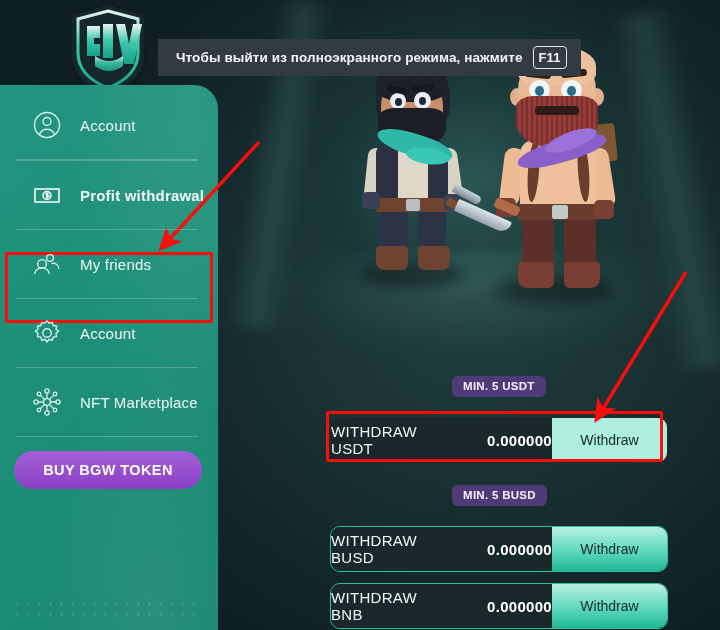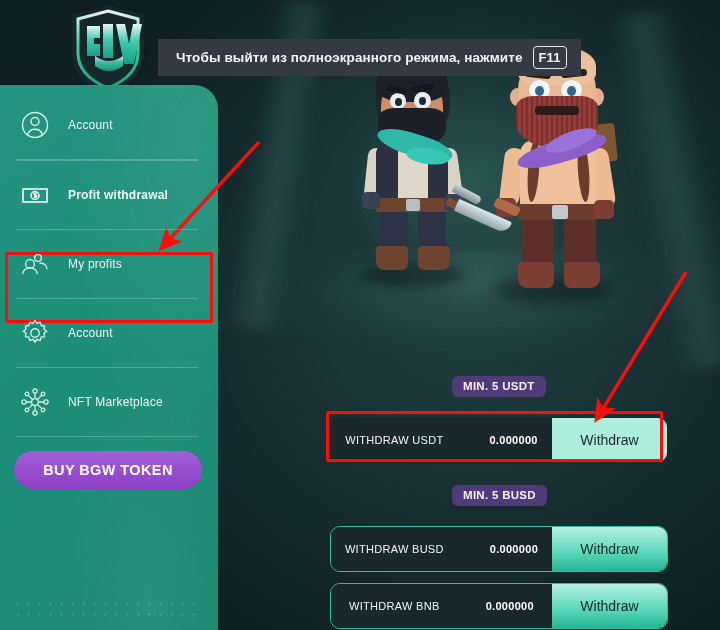--- a/index.html
+++ b/index.html
@@ -138,22 +138,22 @@
   }
   .sidebar::after {
     content: ""; position: absolute; inset: 0; pointer-events: none;
     background:
       radial-gradient(ellipse 200px 520px at 190px 60px, rgba(255,255,255,.07) 0%, rgba(255,255,255,0) 62%),
       radial-gradient(ellipse 180px 420px at 150px 520px, rgba(255,255,255,.06) 0%, rgba(255,255,255,0) 60%);
   }
   .nav { position: relative; z-index: 2; padding-top: 6px; }
   .nav-item {
     display: flex; align-items: center; gap: 16px;
-    height: 68px; padding-left: 18px;
-    color: #eef8f5; font-size: 12px; letter-spacing: .2px;
+    height: 68px; padding-left: 30px;
+    color: #eef8f5; font-size: 15px; letter-spacing: .2px;
     cursor: pointer;
   }
   .nav-item .ico { width: 34px; height: 34px; flex: none; display: flex; align-items: center; justify-content: center; }
   .nav-item.active { font-weight: 700; }
   .nav-sep { height: 1px; margin: 0 20px 0 16px; background: rgba(255,255,255,.22); }
   .token-wrap { position: relative; z-index: 2; padding: 14px 16px 0 14px; }
   .token-btn {
     width: 188px; height: 38px;
     background: linear-gradient(180deg, #a260d8 0%, #8d3fc6 100%);
     border: none; border-radius: 19px;
@@ -178,23 +178,23 @@
     margin-left: 122px; margin-bottom: 20px;
   }
   .wbar {
     position: relative; display: flex; align-items: stretch;
     height: 46px; width: 338px;
     border-radius: 10px; overflow: hidden;
     background: #182a2c;
     border: 1.5px solid #2fbfa0;
   }
   .wlabel {
-    flex: 1; display: flex; align-items: center; justify-content: center;
+    flex: 1; display: flex; align-items: center; 
     background: #18282b; color: #f0f6f7;
-    font-size: 11px; letter-spacing: .3px; gap: 40px;
+    font-size: 15px; letter-spacing: .3px; gap: 40px;
   }
   .wlabel b { font-weight: 700; margin-left: 6px; color: #ffffff; }
   .wbtn {
     width: 115px; flex: none;
     display: flex; align-items: center; justify-content: center;
     color: #14282a; font-size: 14px;
     font-family: "Liberation Sans", sans-serif;
     border: none; cursor: pointer;
     background: linear-gradient(180deg, #b7f0e2 0%, #5fd9bd 55%, #21b694 100%);
   }
@@ -343,21 +343,21 @@
 
       <div class="nav-item">
         <span class="ico">
           <svg width="30" height="30" viewBox="0 0 30 30" fill="none" stroke="#d9eee8" stroke-width="1.4">
             <circle cx="18" cy="9" r="3.4"></circle>
               <circle cx="10" cy="15" r="4.4"></circle>
             <path d="M2.5 25a7.6 7.6 0 0 1 15 0"></path>
               <path d="M19.5 14.5a6 6 0 0 1 7.5 5.8"></path>
           </svg>
         </span>
-        <span>My profits</span>
+        <span>My friends</span>
       </div>
       <div class="nav-sep"></div>
 
       <div class="nav-item">
         <span class="ico">
           <svg width="30" height="30" viewBox="0 0 30 30" fill="none" stroke="#d9eee8" stroke-width="1.4">
             <circle cx="15" cy="15" r="4.2"></circle>
             <path d="M15 2.6l2 2.6 3.2-.9 1 3.2 3.3.5-.5 3.3 2.6 2-2.6 2 .5 3.3-3.3.5-1 3.2-3.2-.9-2 2.6-2-2.6-3.2.9-1-3.2-3.3-.5.5-3.3-2.6-2 2.6-2-.5-3.3 3.3-.5 1-3.2 3.2.9z"></path>
           </svg>
         </span>

